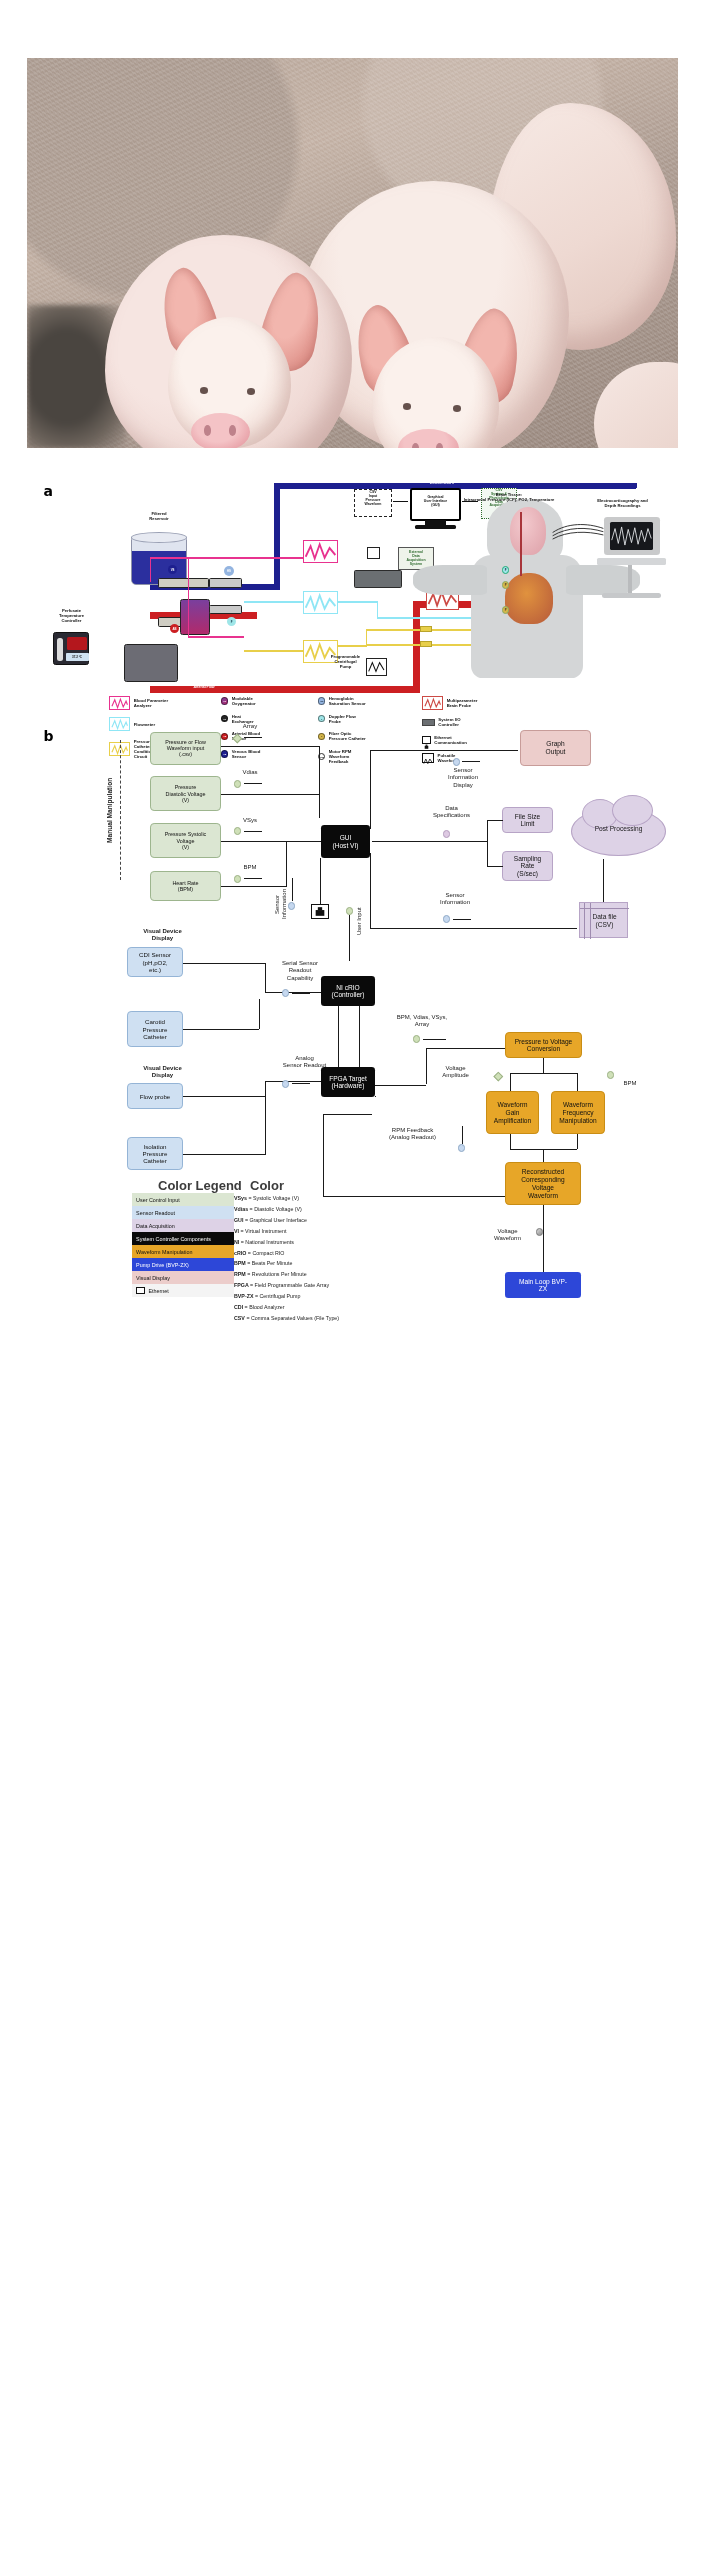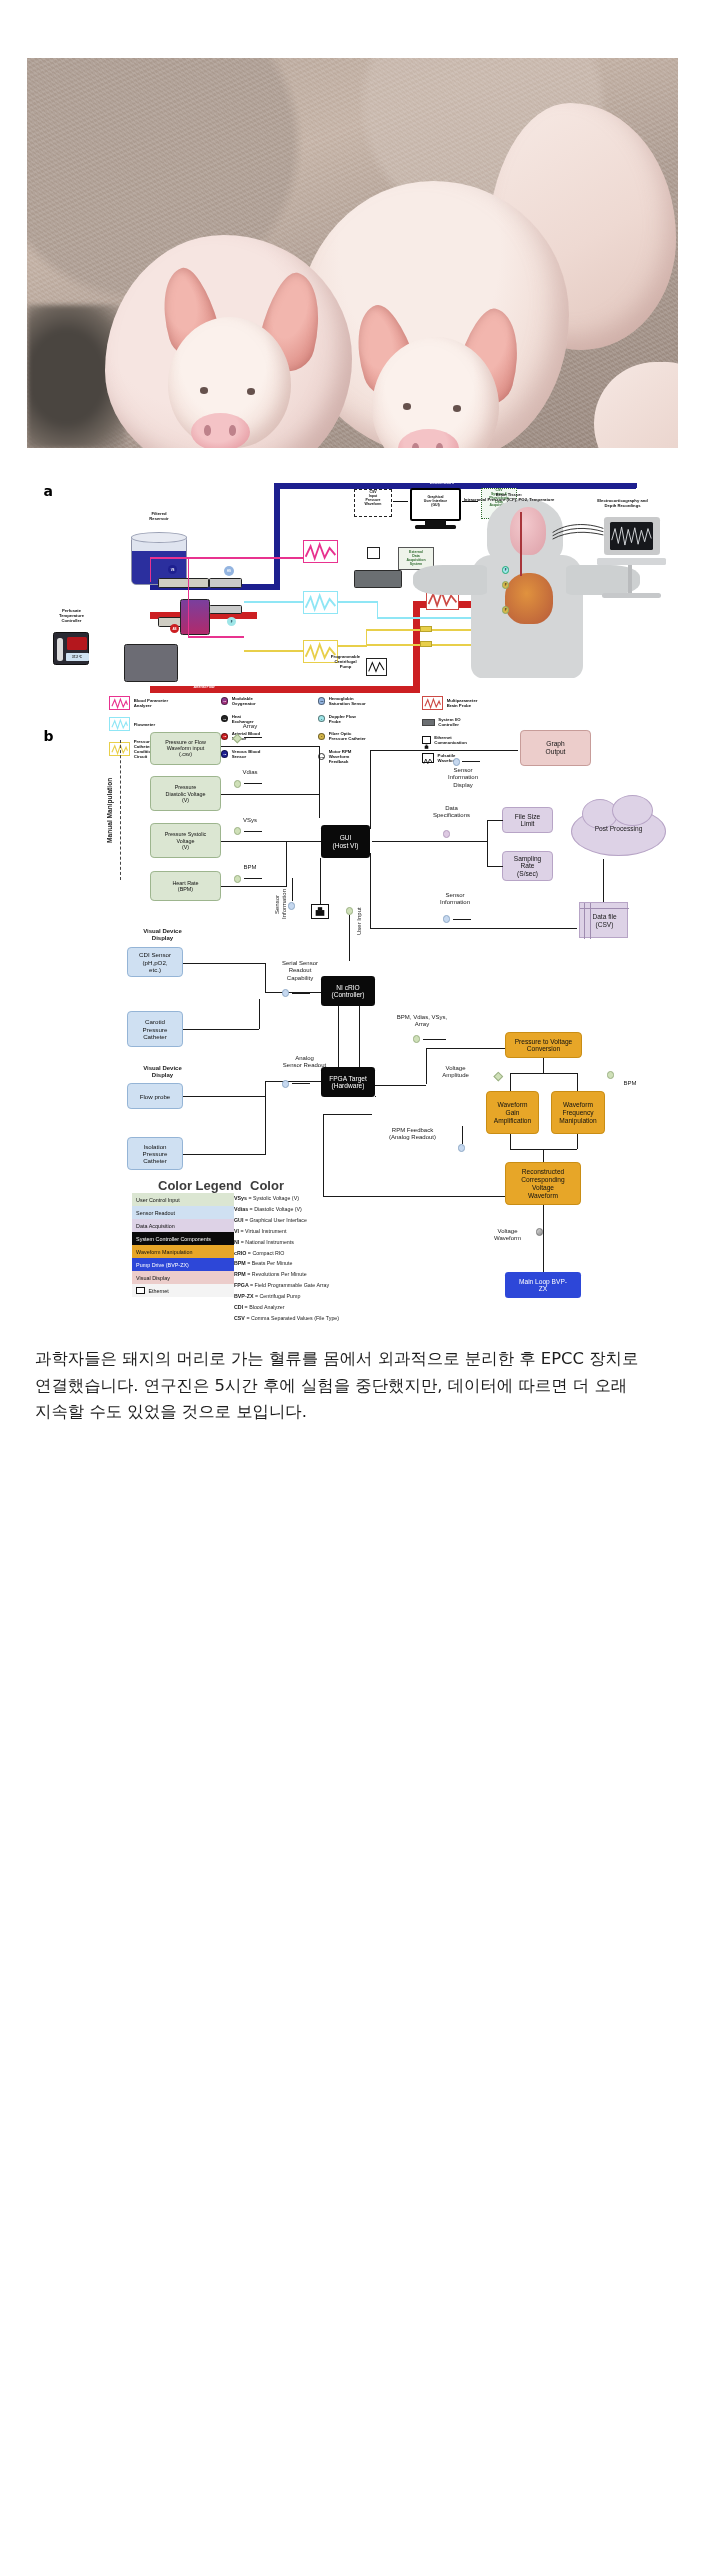--- a/index.html
+++ b/index.html
@@ -739,17 +739,16 @@
             <div class="lg-row"><b>FPGA </b><span>= Field Programmable Gate Array</span></div>
             <div class="lg-row"><b>BVP-ZX </b><span>= Centrifugal Pump</span></div>
             <div class="lg-row"><b>CDI </b><span>= Blood Analyzer</span></div>
             <div class="lg-row"><b>CSV </b><span>= Comma Separated Values (File Type)</span></div>
           </div>
       </div>
     </div>
   </div>
 
   <div class="body-text" id="article-body">
-      <p>과학자들은 돼지의 머리로 가는 혈류를 몸에서 외과적으로 분리한 후 EPCC 장치로 연결했습니다. 연구진은 5시간 후에 실험을 중단했지만, 데이터에 따르면 더 오래 지속할 수도 있었을 것으로 보입니다.</p>
     </div>
 
 </div>
 
 
 </body></html>

